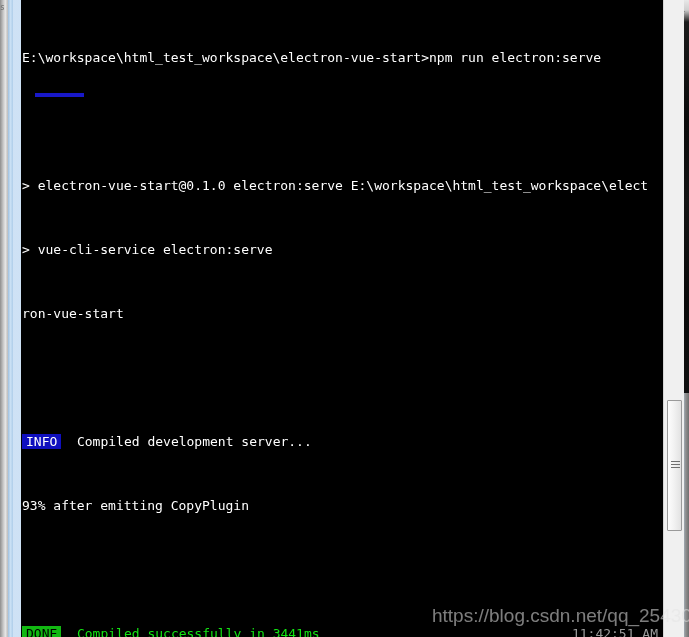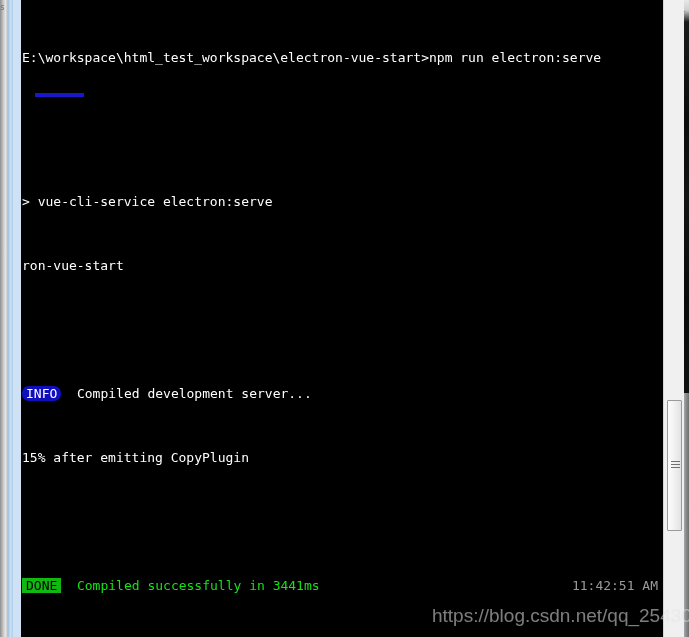--- a/index.html
+++ b/index.html
@@ -115,21 +115,20 @@
     white-space: pre;
   }
 
   .c-white   { color: #ffffff; }
   .c-green   { color: #13e413; }
 
   .badge-info {
     background: #0f0fbe;
     color: #ffffff;
     padding: 0 4px;
-    border-radius: 7px;
   }
   .badge-done {
     background: #12b812;
     color: #000000;
     padding: 0 4px;
   }
 
   .stamp {
     position: absolute;
     right: 5px;
@@ -246,30 +245,31 @@
   <div class="window">
     <div class="win-left-edge"></div>
 
     <div class="console">
       <div class="term">
 
         <div class="line"><span class="c-white">E:\workspace\html_test_workspace\electron-vue-start&gt;npm run electron:serve</span></div>
 
         <div class="line"></div>
 
+        <div class="line"><span class="c-white">&gt; electron-vue-start@0.1.0 electron:serve E:\workspace\html_test_workspace\elect</span></div>
 
         <div class="line"><span class="c-white">&gt; vue-cli-service electron:serve</span></div>
 
         <div class="line"><span class="c-white">ron-vue-start</span></div>
 
         <div class="line"></div>
 
         <div class="line"><span class="badge-info">INFO</span><span class="c-white">  <span>Compiled development server...</span></span></div>
 
-        <div class="line"><span class="c-white">15% after emitting CopyPlugin</span></div>
+        <div class="line"><span class="c-white">93% after emitting CopyPlugin</span></div>
 
         <div class="line"></div>
 
         <div class="line"><span class="badge-done">DONE</span><span class="c-green">  <span>Compiled successfully in 3441ms</span></span><span class="stamp">11:42:51 AM</span></div>
 
         
         
         
 
         

